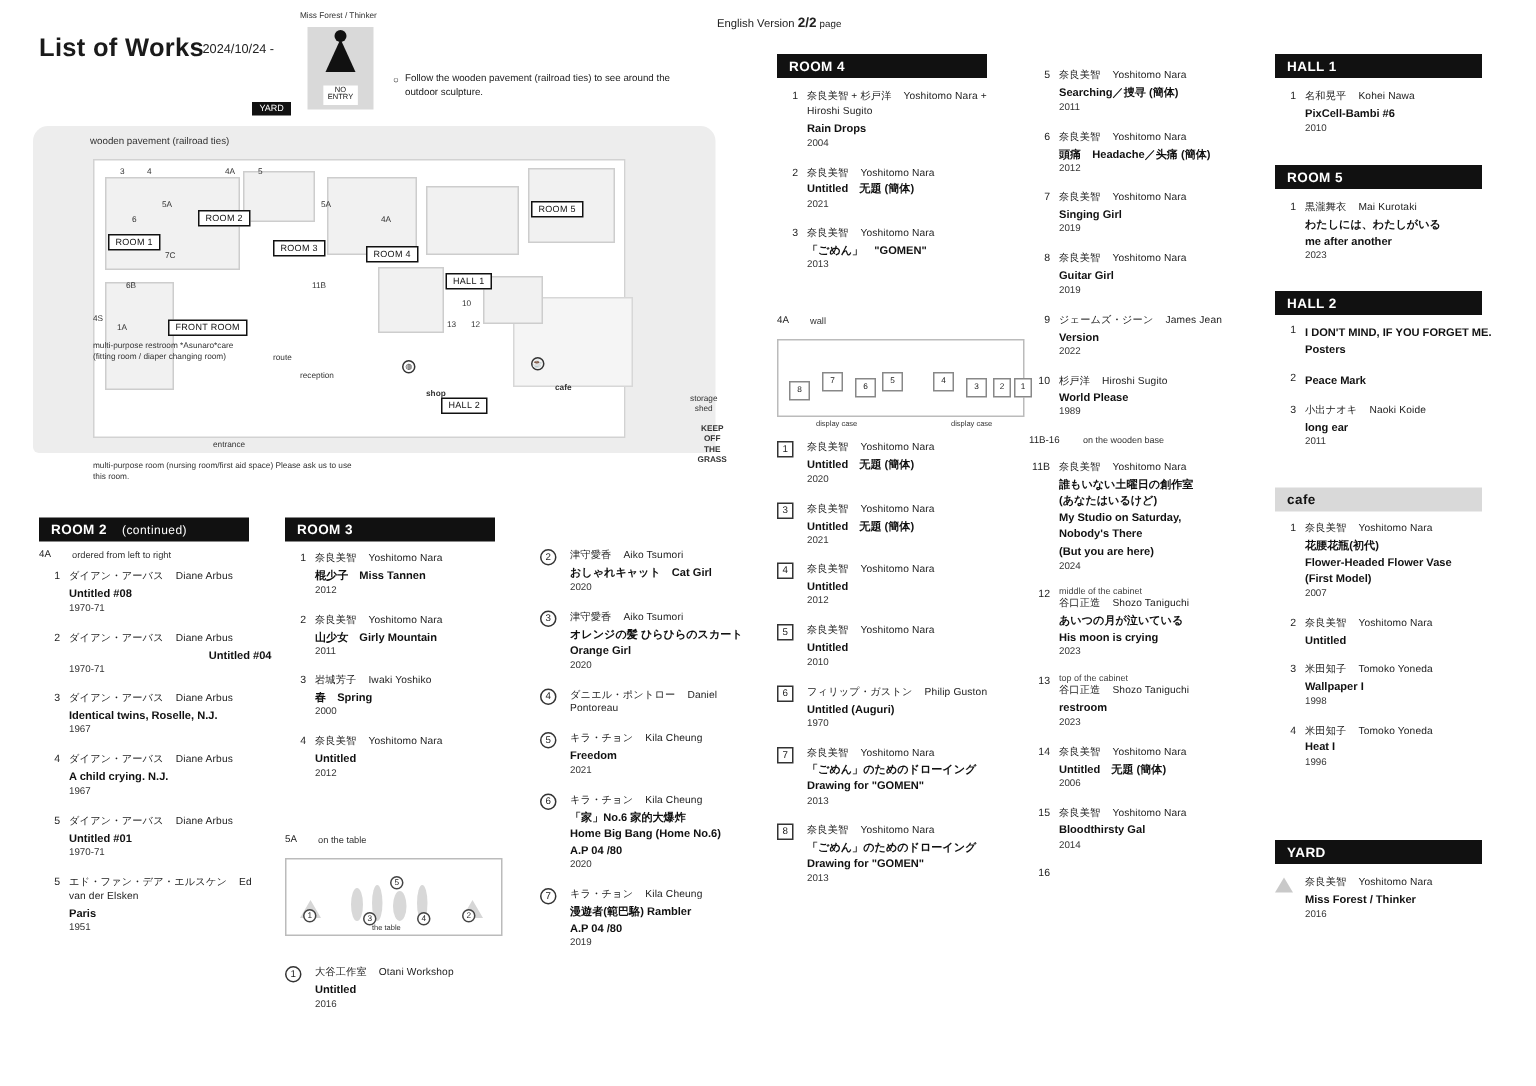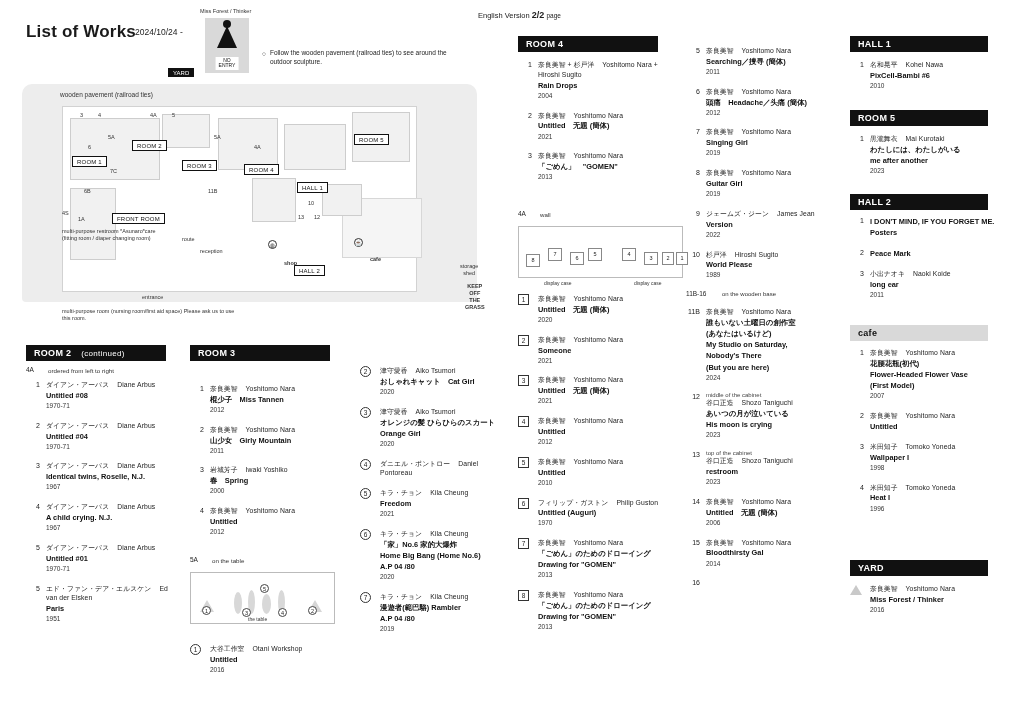--- a/index.html
+++ b/index.html
@@ -271,21 +271,21 @@
           <div class="body">
             <div class="artist"><span>ダイアン・アーバス</span><span class="en">Diane Arbus</span></div>
             <div class="wname" style="white-space: pre-line;">Untitled #08</div>
             <div class="year">1970-71</div>
           </div>
         </div>
         <div class="entry">
           <div class="num">2</div>
           <div class="body">
             <div class="artist"><span>ダイアン・アーバス</span><span class="en">Diane Arbus</span></div>
-            <div class="wname" style="white-space: pre-line;">Untitled #04</div>
+            <div class="wname" style="white-space: pre-line; text-align: right;">Untitled #04</div>
             <div class="year">1970-71</div>
           </div>
         </div>
         <div class="entry">
           <div class="num">3</div>
           <div class="body">
             <div class="artist"><span>ダイアン・アーバス</span><span class="en">Diane Arbus</span></div>
             <div class="wname" style="white-space: pre-line;">Identical twins, Roselle, N.J.</div>
             <div class="year">1967</div>
           </div>
@@ -313,21 +313,21 @@
             <div class="wname" style="white-space: pre-line;">Paris</div>
             <div class="year">1951</div>
           </div>
         </div>
       </div>
   </div>
 
   <div class="sec-hd" style="left:190px;top:345px;width:140px;">
     <span>ROOM 3</span>
   </div>
-  <div class="col" style="left:190px;top:384px;width:150px;">
+  <div class="col" style="left:190px;top:368px;width:150px;">
     <div id="room3-list">
         <div class="entry">
           <div class="num">1</div>
           <div class="body">
             <div class="artist"><span>奈良美智</span><span class="en">Yoshitomo Nara</span></div>
             <div class="wname" style="white-space: pre-line;">棍少子　Miss Tannen</div>
             <div class="year">2012</div>
           </div>
         </div>
         <div class="entry">
@@ -496,28 +496,20 @@
     <div id="room4-case-list" style="margin-top:6px;">
         <div class="entry">
           <div class="numsq">1</div>
           <div class="body">
             <div class="artist"><span>奈良美智</span><span class="en">Yoshitomo Nara</span></div>
             <div class="wname" style="white-space: pre-line;">Untitled　无題 (簡体)</div>
             <div class="year">2020</div>
           </div>
         </div>
         <div class="entry">
-          <div class="numsq">2</div>
-          <div class="body">
-            <div class="artist"><span>奈良美智</span><span class="en">Yoshitomo Nara</span></div>
-            <div class="wname" style="white-space: pre-line;">Someone</div>
-            <div class="year">2021</div>
-          </div>
-        </div>
-        <div class="entry">
           <div class="numsq">3</div>
           <div class="body">
             <div class="artist"><span>奈良美智</span><span class="en">Yoshitomo Nara</span></div>
             <div class="wname" style="white-space: pre-line;">Untitled　无題 (簡体)</div>
             <div class="year">2021</div>
           </div>
         </div>
         <div class="entry">
           <div class="numsq">4</div>
           <div class="body">

